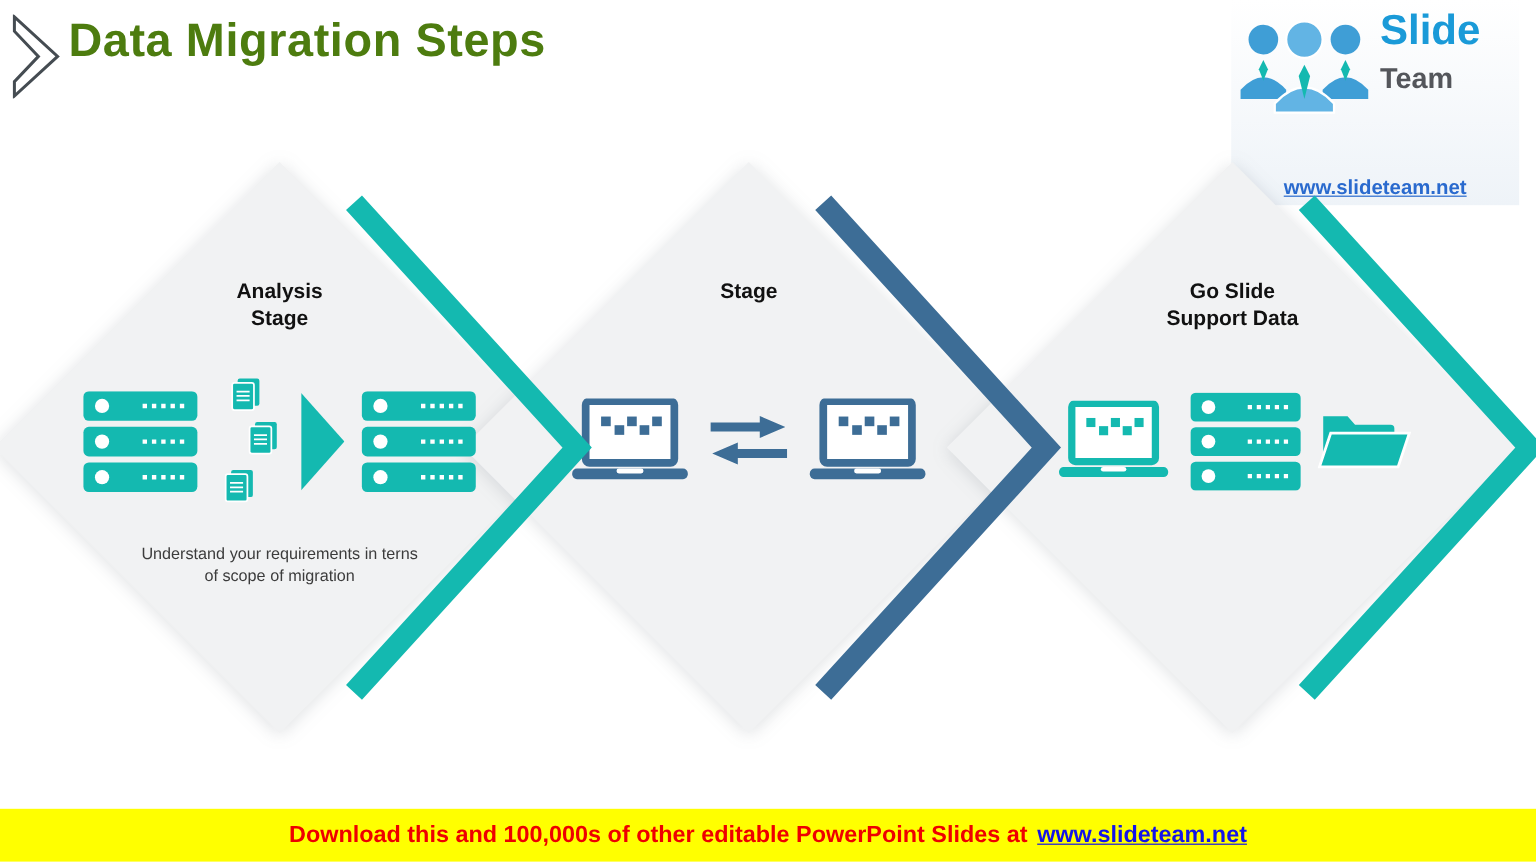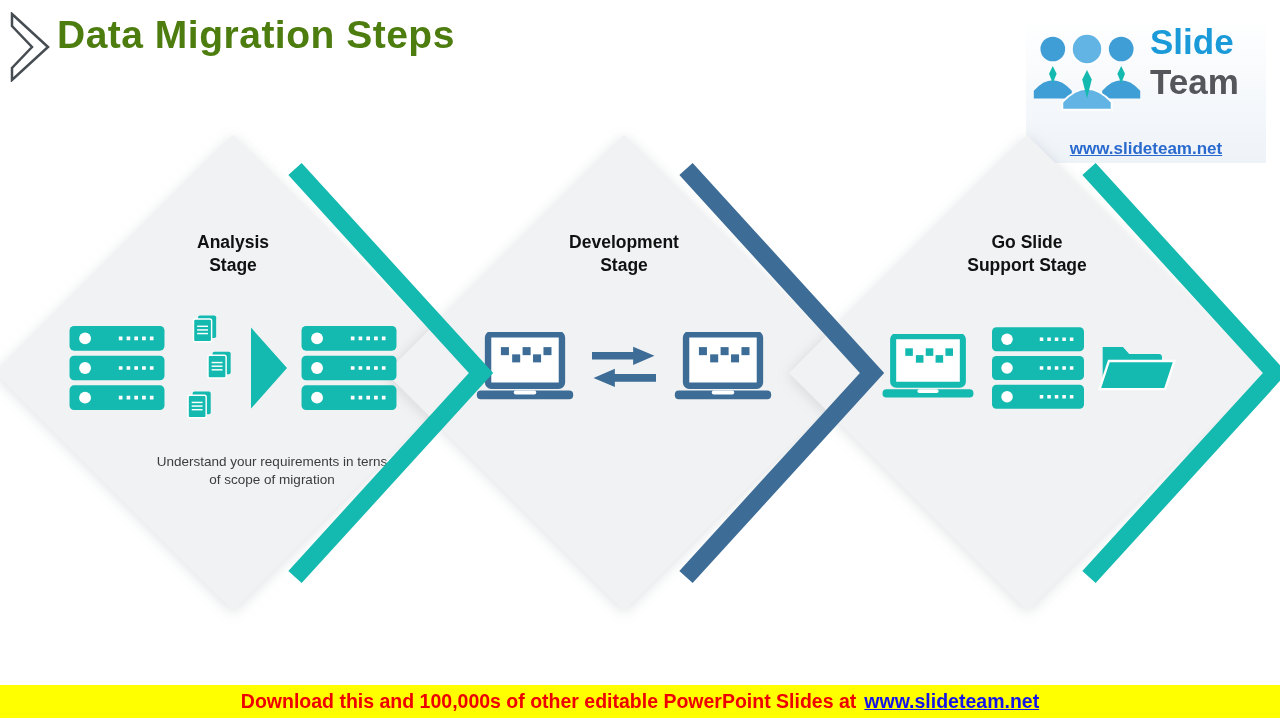--- a/index.html
+++ b/index.html
@@ -5,50 +5,50 @@
   html,body{margin:0;padding:0;background:#fff;}
   .slide{position:relative;width:1280px;height:720px;background:#ffffff;overflow:hidden;
          font-family:"Liberation Sans",sans-serif;}
 
   
   .hchev{position:absolute;left:6px;top:12px;}
   .htitle{position:absolute;left:57px;top:13px;font-size:39px;font-weight:800;color:#4d7c0f;
           letter-spacing:.5px;}
 
   
-  .logo{position:absolute;right:14px;top:16px;width:240px;height:147px;
+  .logo{position:absolute;right:14px;top:0;width:240px;height:171px;
         background:linear-gradient(180deg,#ffffff 0%,#eef3f8 100%);}
   .logo-people{position:absolute;left:4px;top:6px;}
   .brand{position:absolute;left:124px;top:6px;font-weight:800;line-height:40px;}
   .brand-slide{font-size:35px;color:#1a9ad8;}
-  .brand-team{font-size:35px;color:#54565b;}
+  .brand-team{font-size:24px;color:#54565b;}
   .logo-url{position:absolute;bottom:4px;left:0;width:100%;text-align:center;font-size:17px;
             font-weight:700;color:#2a6ace;text-decoration:underline;cursor:pointer;}
 
   
   .stage{position:absolute;top:135px;width:476px;height:476px;}
   #stage1{left:-5px}#stage2{left:386px}#stage3{left:789px}
   .dwrap{position:absolute;inset:0;filter:drop-shadow(0 2px 7px rgba(80,90,100,.18));}
   .diamond{position:absolute;inset:0;background:#f1f2f3;
            clip-path:polygon(50% 0,100% 50%,50% 100%,0 50%);}
   .chev{position:absolute;left:0;top:0;width:500px;height:476px;overflow:visible;z-index:3;
         pointer-events:none;}
   .chev polyline{fill:none;stroke-width:18px;}
   .chev-teal polyline{stroke:#14b9b0;}
   .chev-blue polyline{stroke:#3d6d96;}
   .stage-title{position:absolute;top:96px;left:0;width:100%;text-align:center;font-size:17.5px;
                font-weight:700;color:#111;line-height:23px;z-index:2;}
   .icons{position:absolute;top:176px;left:0;width:100%;height:114px;display:flex;
          align-items:center;justify-content:center;gap:14px;z-index:2;}
   .desc{position:absolute;top:318px;left:50%;transform:translateX(-50%);text-align:center;
-        font-size:13.5px;color:#3c3c3c;line-height:17.5px;z-index:2;margin-left:39px;}
+        font-size:13.5px;color:#3c3c3c;line-height:17.5px;z-index:2;}
   #stage1 .desc{width:245px}#stage2 .desc{width:228px}#stage3 .desc{width:238px}
 
   
-  .footer{position:absolute;left:0;bottom:2px;width:100%;height:33px;background:#ffff00;
+  .footer{position:absolute;left:0;bottom:2px;width:100%;height:44px;background:#ffff00;
           display:flex;align-items:center;justify-content:center;gap:8px;
           font-size:19.5px;font-weight:700;}
   .footer-text{color:#ee0000;}
   .footer-link{color:#1414e8;text-decoration:underline;cursor:pointer;}
 </style>
 </head>
 <body>
 
 <div class="slide">
 
@@ -159,21 +159,20 @@
   </div>
 
   <div class="stage" id="stage2">
     <div class="dwrap">
         <div class="diamond"></div>
       </div>
     <svg class="chev chev-blue" viewBox="0 0 500 476">
       <polyline points="300,34 486,238 300,442"></polyline>
     </svg>
     <div class="stage-title">
-      <div>Development</div>
       <div>Stage</div>
     </div>
     <div class="icons">
       <svg width="106" height="72" viewBox="0 0 132 88">
         <rect x="20" y="2" width="92" height="64" rx="4" fill="#fff" stroke="#3d6d96" stroke-width="8"></rect>
         <g fill="#3d6d96">
           <rect x="36" y="18" width="10" height="10"></rect>
           <rect x="50" y="27" width="10" height="10"></rect>
           <rect x="63" y="18" width="10" height="10"></rect>
           <rect x="76" y="27" width="10" height="10"></rect>
@@ -203,21 +202,21 @@
 
   <div class="stage" id="stage3">
     <div class="dwrap">
         <div class="diamond"></div>
       </div>
     <svg class="chev chev-teal" viewBox="0 0 500 476">
       <polyline points="300,34 486,238 300,442"></polyline>
     </svg>
     <div class="stage-title">
       <div>Go Slide</div>
-      <div>Support Stage</div>
+      <div>Support Data</div>
     </div>
     <div class="icons">
       <svg width="100" height="68" viewBox="0 0 132 88">
         <rect x="20" y="2" width="92" height="64" rx="4" fill="#fff" stroke="#14b9b0" stroke-width="8"></rect>
         <g fill="#14b9b0">
           <rect x="36" y="18" width="10" height="10"></rect>
           <rect x="50" y="27" width="10" height="10"></rect>
           <rect x="63" y="18" width="10" height="10"></rect>
           <rect x="76" y="27" width="10" height="10"></rect>
           <rect x="89" y="18" width="10" height="10"></rect>

